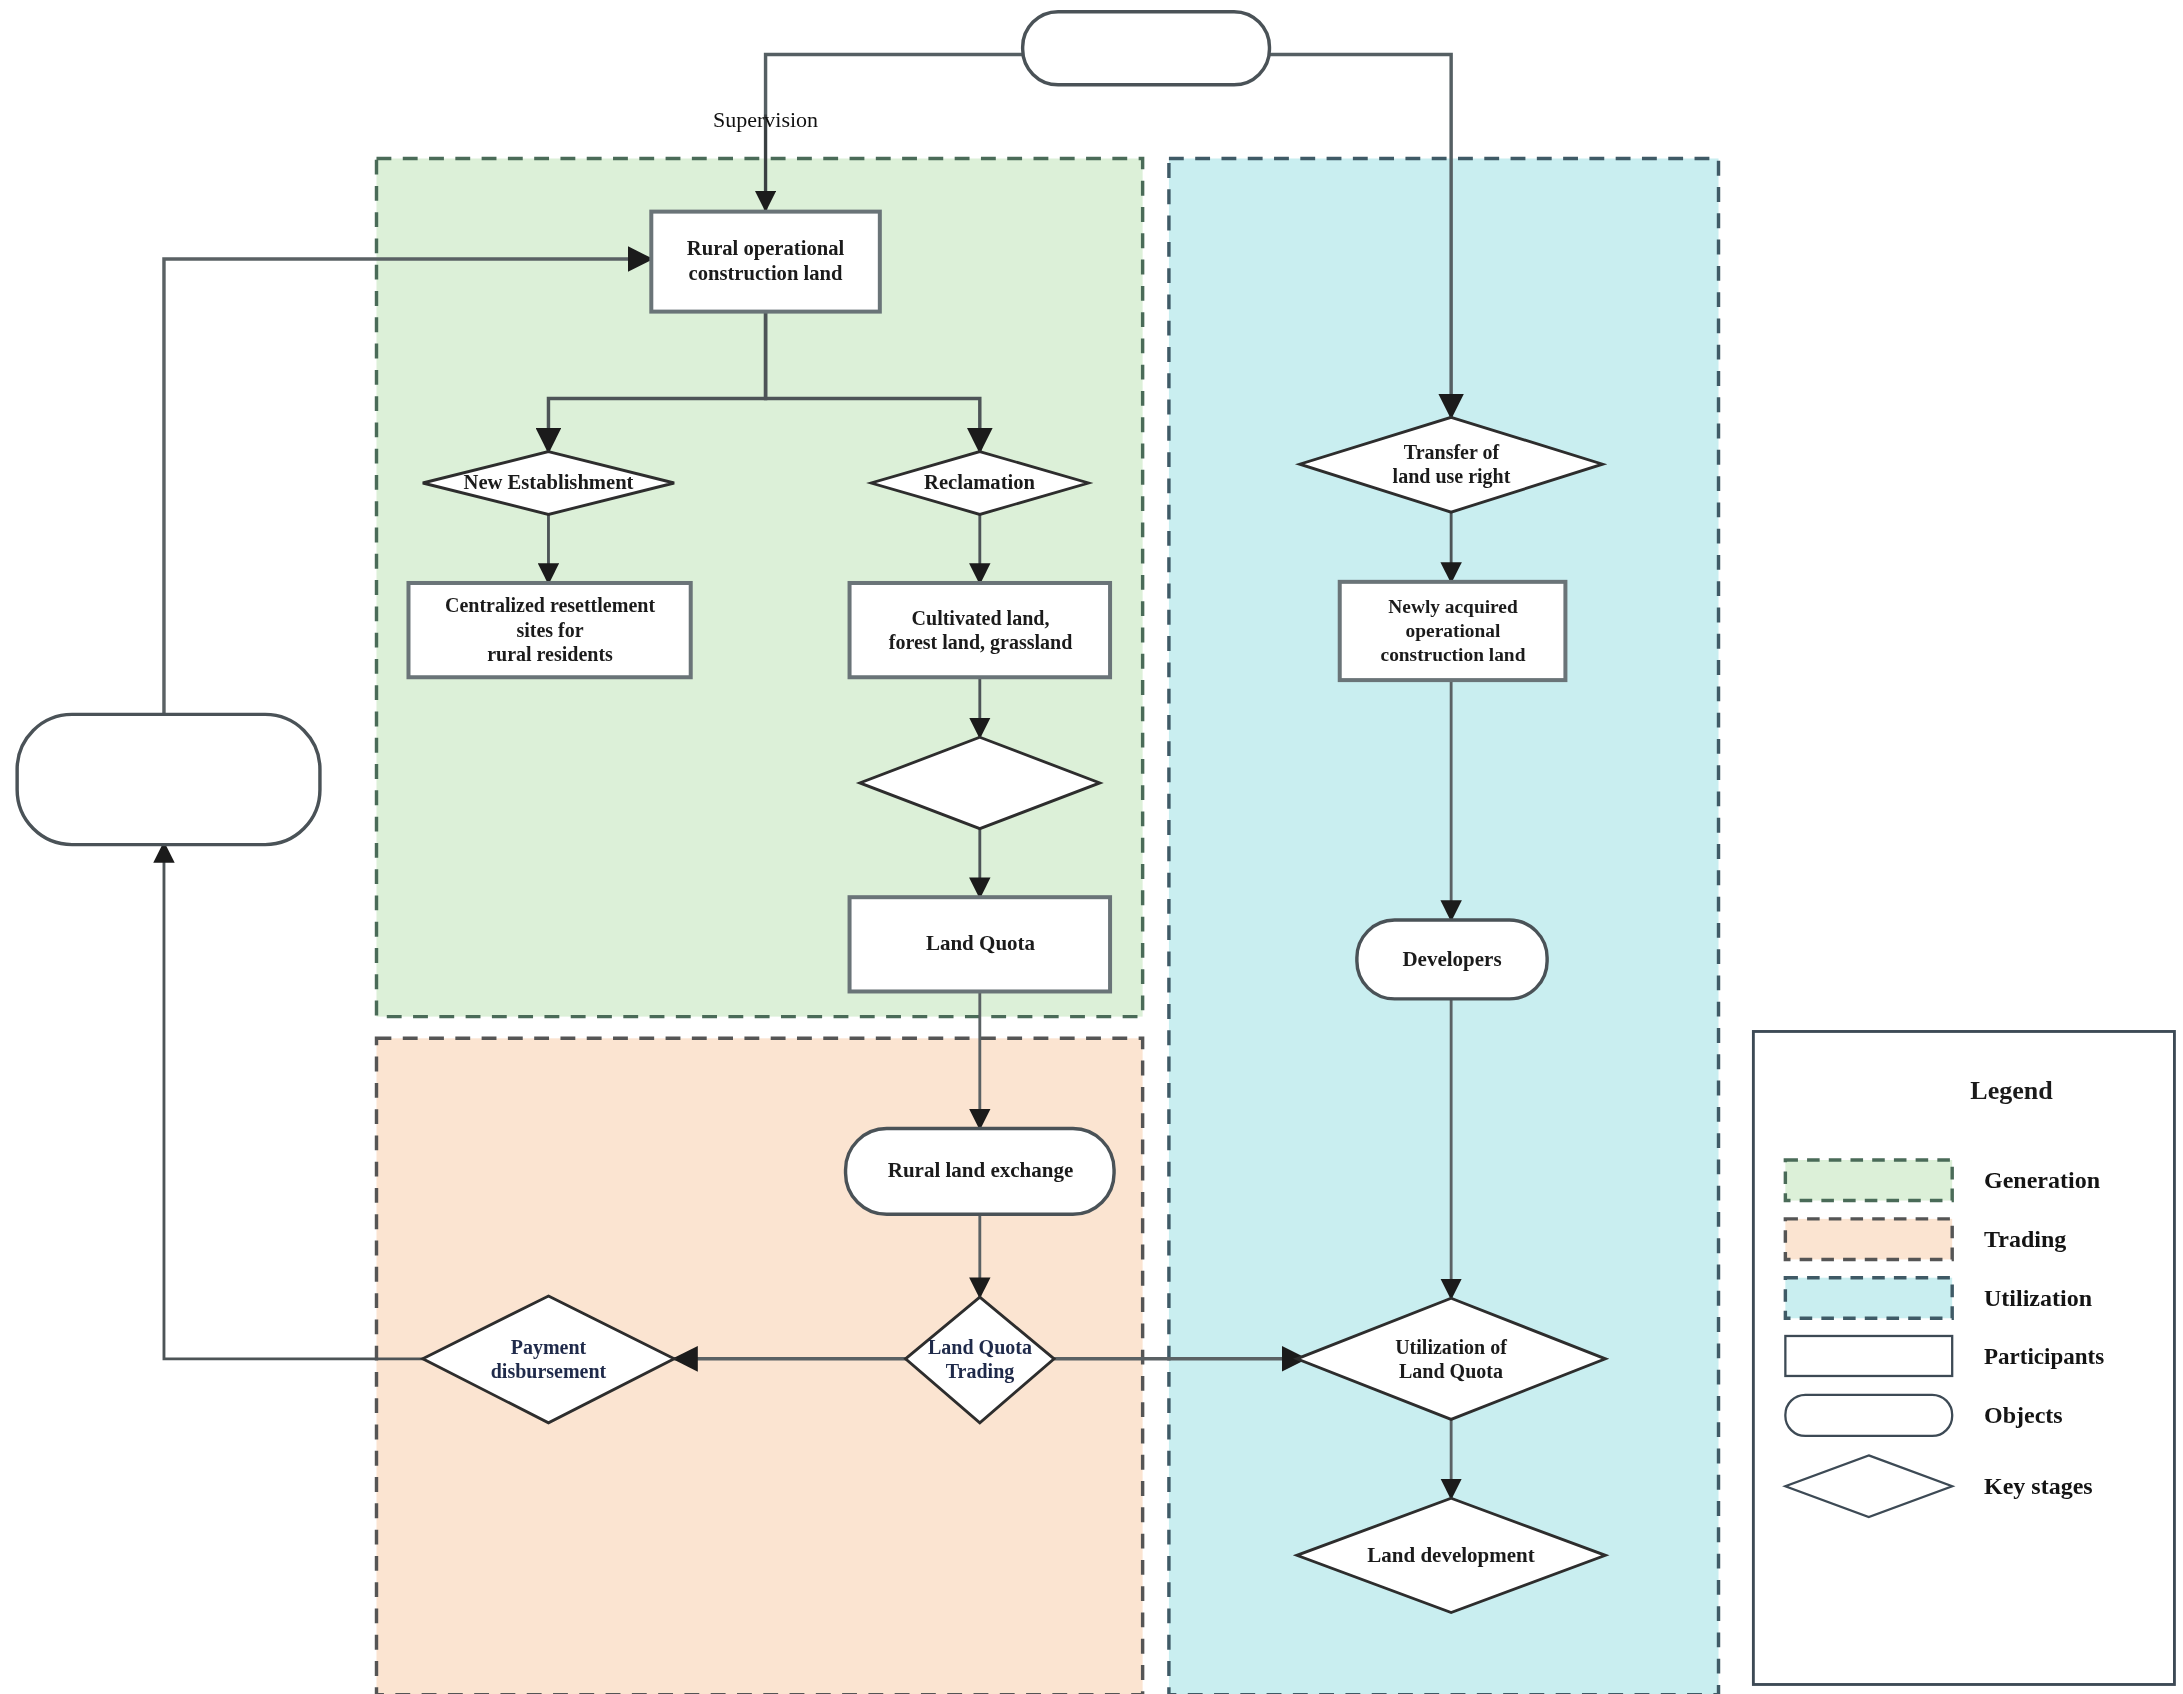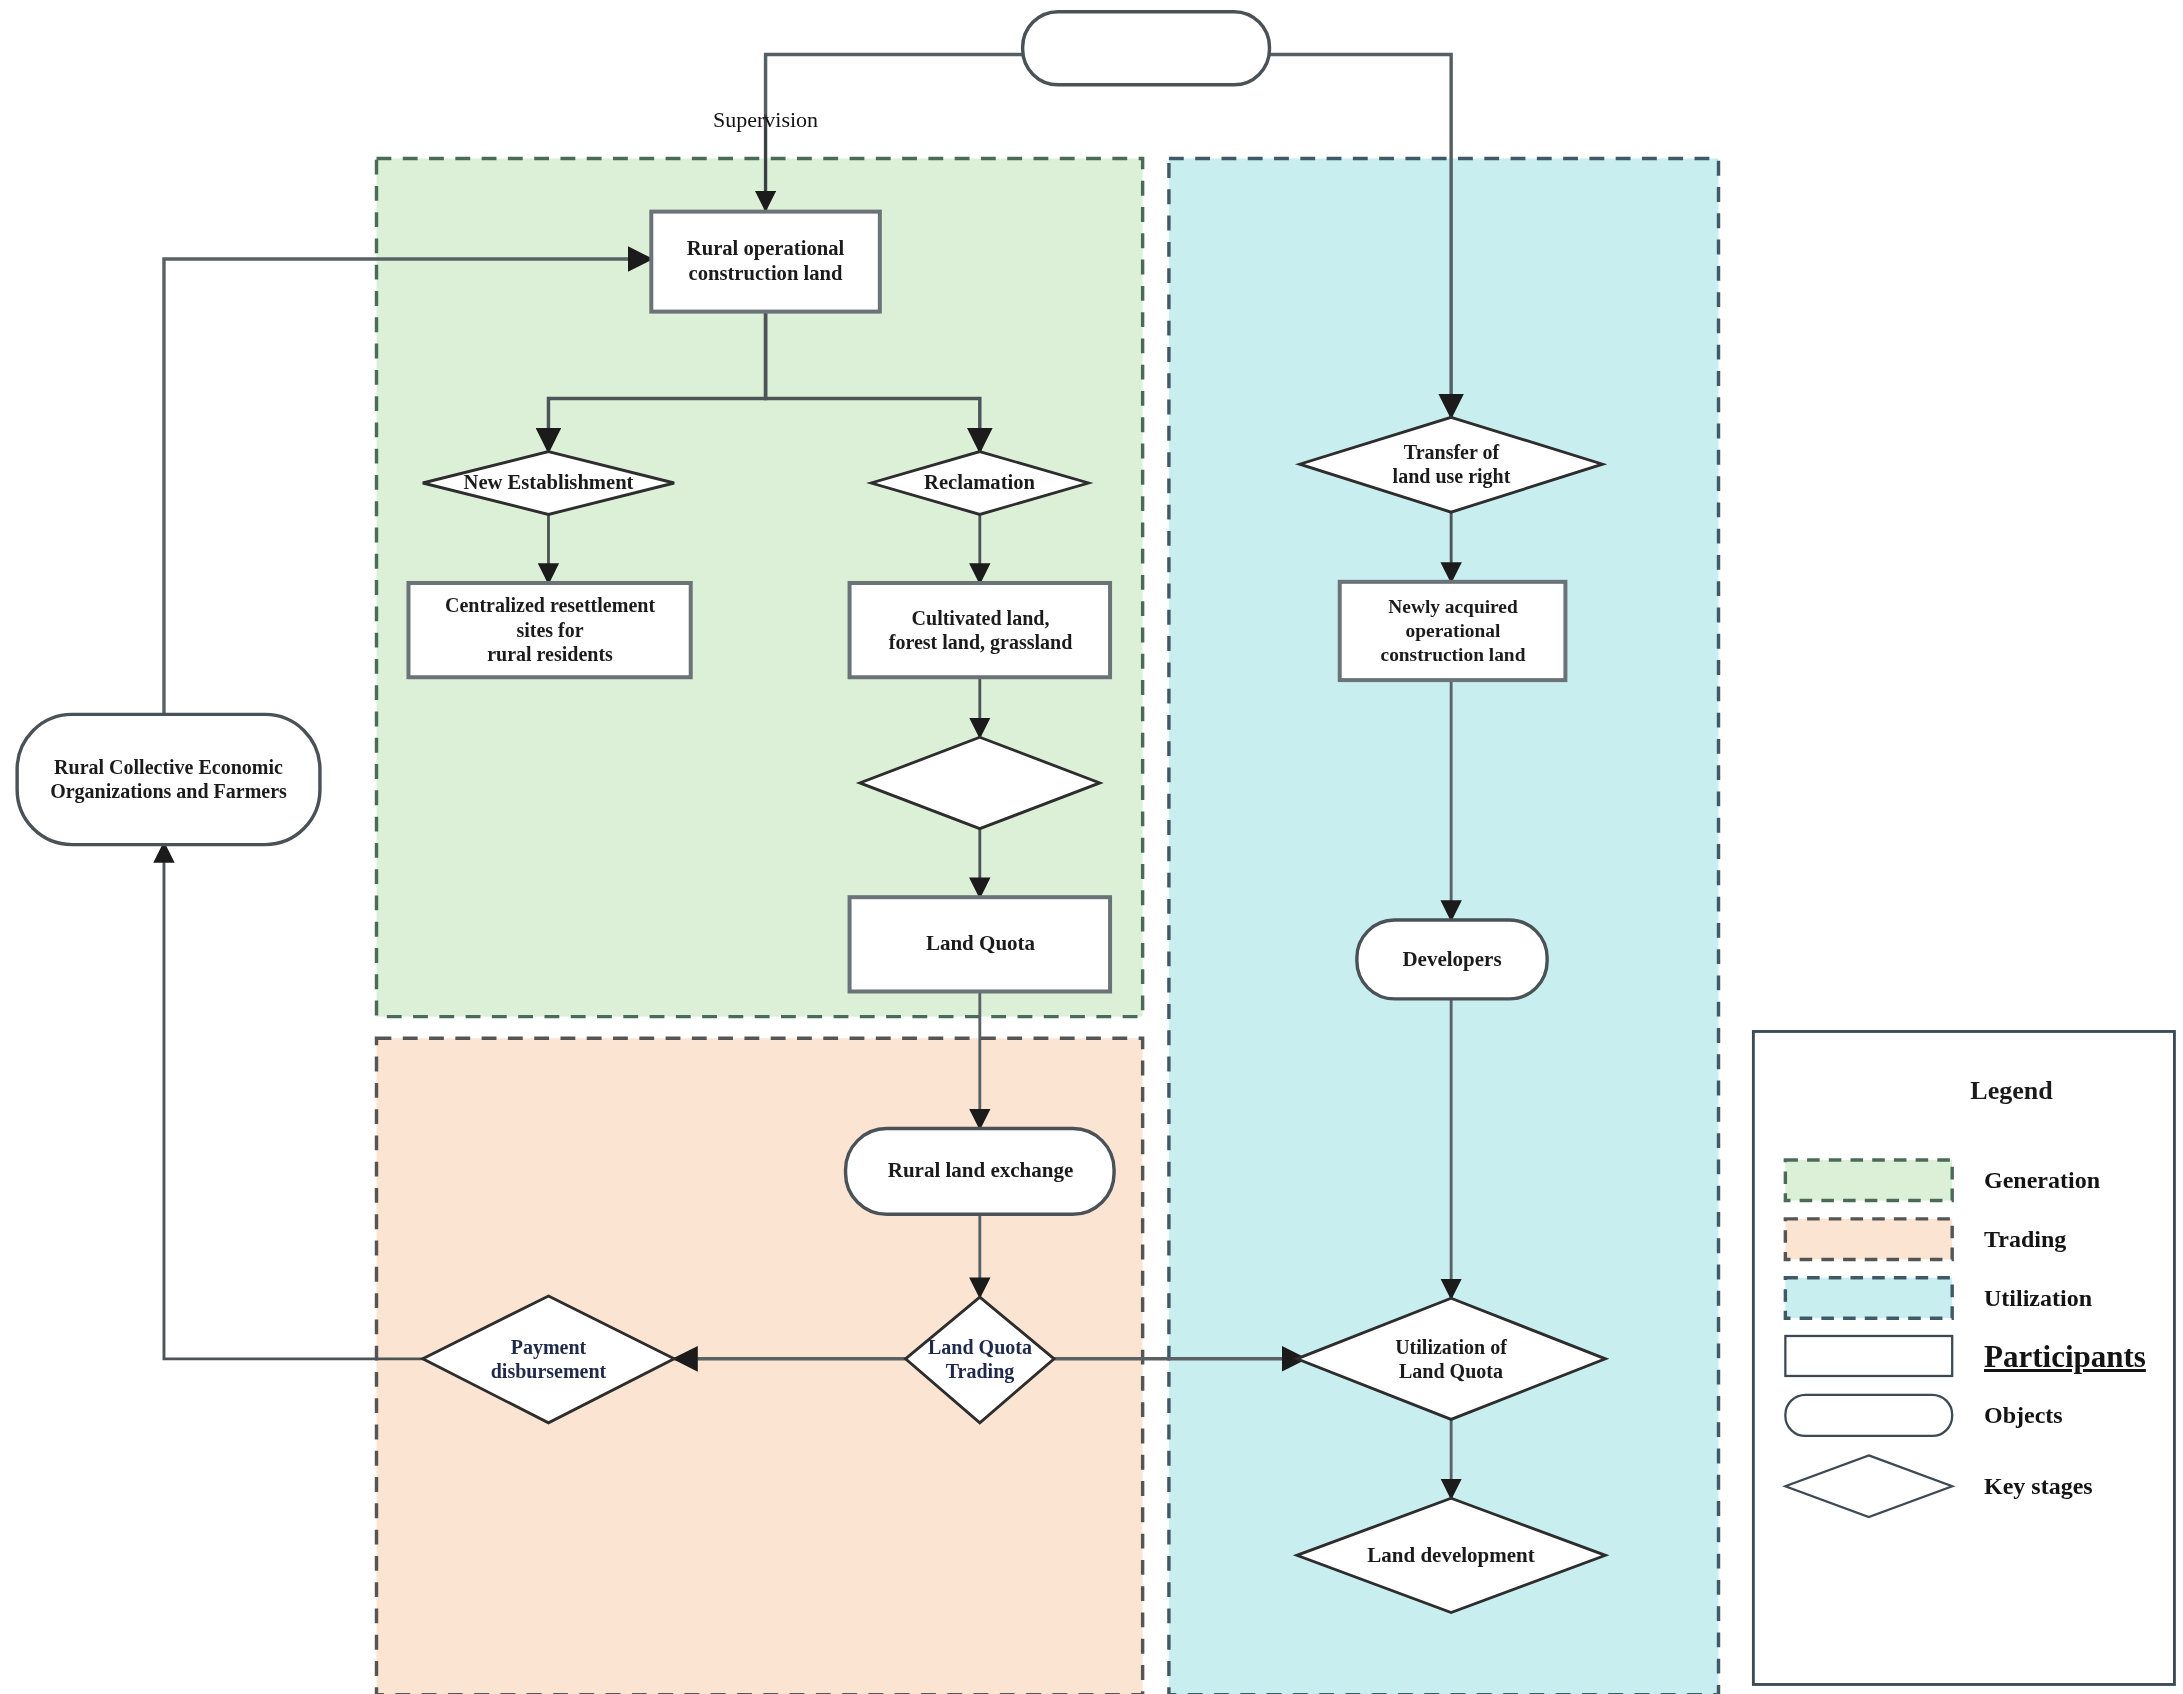--- a/index.html
+++ b/index.html
@@ -137,40 +137,38 @@
   <div class="nodeLabel" style="left:850px;top:897px;width:261px;height:94px;font-size:21px;">Land Quota</div>
 
   <div class="nodeLabel" style="left:846px;top:1128px;width:269px;height:86px;font-size:21px;">Rural land exchange</div>
 
   <div class="nodeLabel navyLabel" style="left:883px;top:1319px;width:194px;height:80px;font-size:20px;">Land Quota
 Trading</div>
 
   <div class="nodeLabel navyLabel" style="left:423px;top:1319px;width:251px;height:80px;font-size:20px;">Payment
 disbursement</div>
 
-  <div class="nodeLabel" style="left:17px;top:714px;width:303px;height:130px;font-size:20px;">Rural Collective Economic
-Organizations and Farmers</div>
 
   <div class="nodeLabel" style="left:1300px;top:424px;width:303px;height:80px;font-size:20px;">Transfer of
 land use right</div>
 
   <div class="nodeLabel" style="left:1331px;top:582px;width:244px;height:98px;font-size:19.4px;">Newly acquired
 operational
 construction land</div>
 
   <div class="nodeLabel" style="left:1357px;top:920px;width:190px;height:79px;font-size:21px;">Developers</div>
 
   <div class="nodeLabel" style="left:1308px;top:1319px;width:286px;height:80px;font-size:20px;">Utilization of
 Land Quota</div>
 
   <div class="nodeLabel" style="left:1308px;top:1527px;width:286px;height:57px;font-size:21px;">Land development</div>
 
   <div class="nodeLabel" style="left:1754px;top:1074px;width:421px;height:34px;font-size:26px;margin-left:47px;">Legend</div>
 
   <div class="legendText" style="left:1984px;top:1161px;height:39px;font-size:24px;">Generation</div>
   <div class="legendText" style="left:1984px;top:1220px;height:39px;font-size:24px;">Trading</div>
   <div class="legendText" style="left:1984px;top:1279px;height:39px;font-size:24px;">Utilization</div>
-  <div class="legendText" style="left:1984px;top:1337px;height:39px;font-size:31px;text-decoration:underline;">Participants</div>
+  <div class="legendText" style="left:1984px;top:1337px;height:39px;font-size:23px;">Participants</div>
   <div class="legendText" style="left:1984px;top:1396px;height:39px;font-size:24px;">Objects</div>
   <div class="legendText" style="left:1984px;top:1467px;height:39px;font-size:24px;">Key stages</div>
 
 </div>
 
 
 </body></html>

